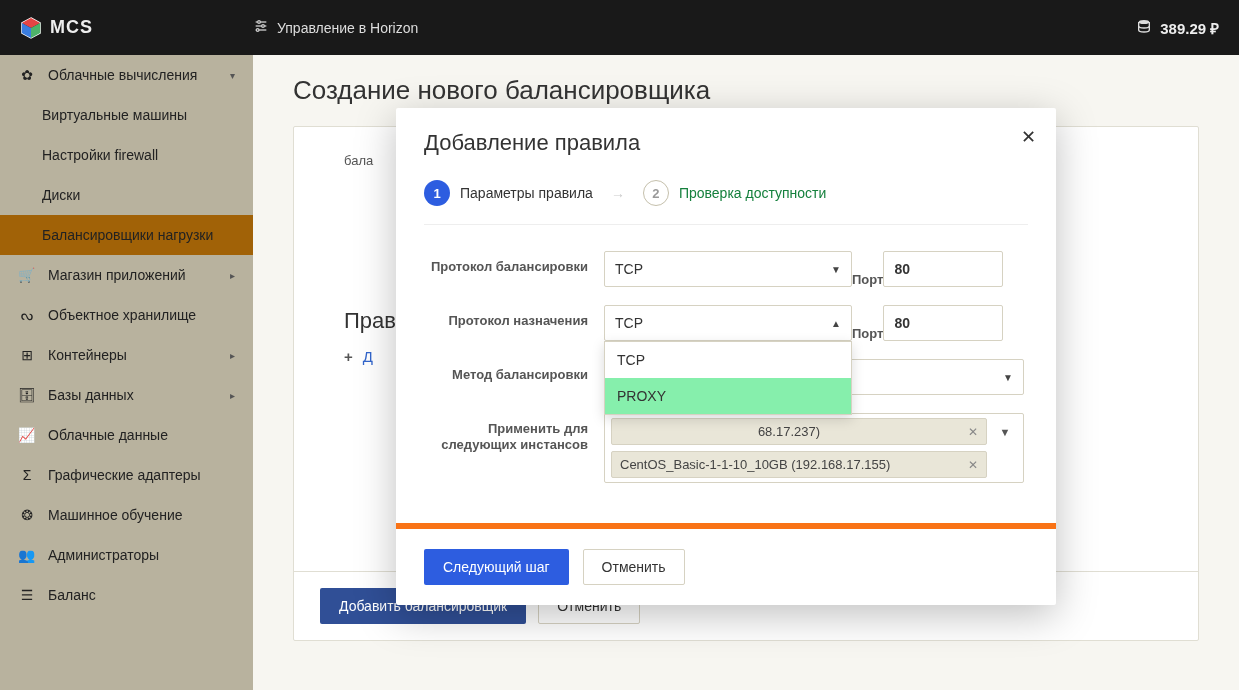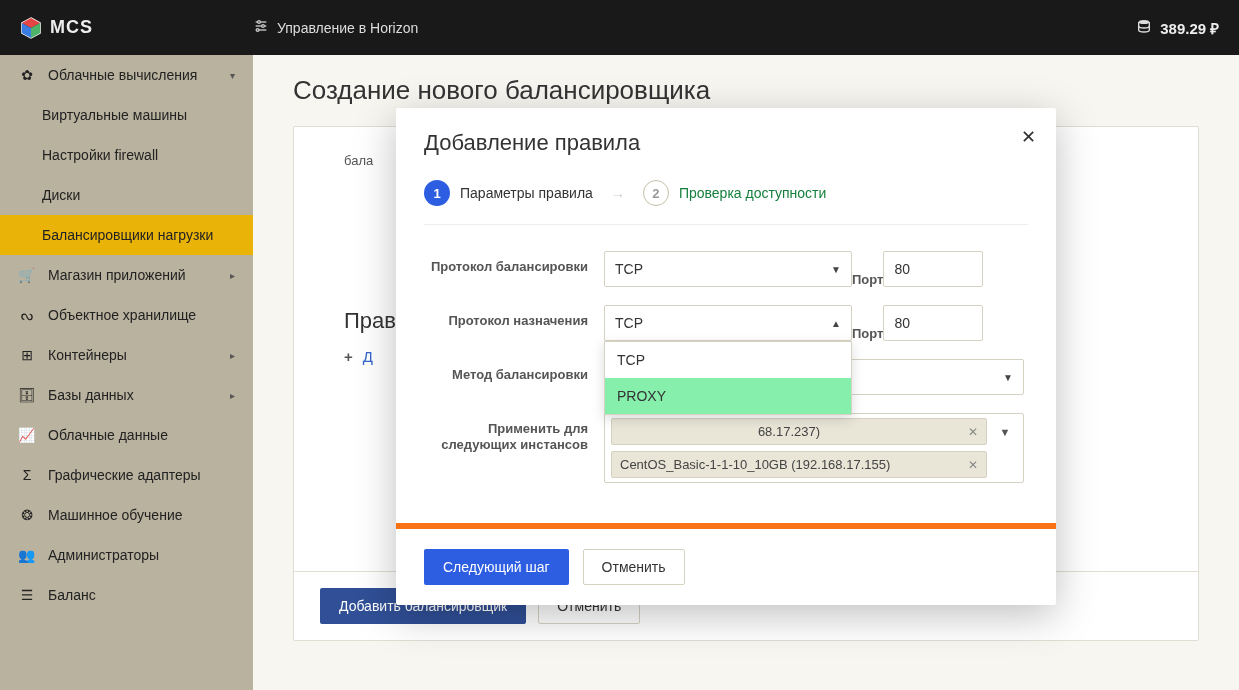--- a/index.html
+++ b/index.html
@@ -28,21 +28,21 @@
     .balance-top { margin-left: auto; display: flex; align-items: center; gap: 8px; font-weight: bold; font-size: 15px; }
 
     
     .wrap { display: flex; height: calc(690px - 55px); }
     .sidebar { width: 253px; background: #b8b29e; }
     .main { flex: 1; padding: 20px 40px; background: #f7f6f1; position: relative; }
 
     
     .nav-item { display: flex; align-items: center; gap: 12px; padding: 12px 18px; cursor: pointer; color: #222; }
     .nav-item.sub { padding-left: 42px; }
-    .nav-item.active { background: #eab308; }
+    .nav-item.active { background: #a16207; }
     .nav-item.expanded { background: #b8b29e; }
     .nav-icon { width: 18px; text-align: center; font-size: 14px; }
     .chevron { margin-left: auto; font-size: 10px; color: #555; }
 
     
     .page-title { font-size: 26px; color: #333; margin-bottom: 20px; }
     .section { background: #fff; border: 1px solid #e0ded3; border-radius: 2px; }
     .section-body { padding: 26px 50px; }
     .partial-label { font-size: 13px; color: #555; }
     .rules-title { font-size: 22px; margin-top: 30px; }
@@ -74,21 +74,21 @@
 
     .select, .input {
       border: 1px solid #d6d2c2; background: #fff; height: 36px; padding: 0 10px;
       display: flex; align-items: center; font-size: 14px; color: #333; border-radius: 2px;
     }
     .select { position: relative; cursor: pointer; justify-content: space-between; }
     .select .arrow { font-size: 10px; color: #444; }
     .select-proto { width: 248px; }
     .select-method { width: 420px; }
     .select-instances { width: 420px; flex-wrap: wrap; height: auto; padding: 4px 6px; flex-direction: column; align-items: stretch; gap: 6px; }
-    .input { width: 100px; }
+    .input { width: 120px; font-weight: bold; }
     .port-label { font-size: 13px; font-weight: bold; color: #555; padding-top: 8px; }
 
     .dropdown {
       position: absolute; top: 35px; left: -1px; width: calc(100% + 2px);
       background: #fff; border: 1px solid #d6d2c2; box-shadow: 0 4px 12px rgba(0,0,0,0.15);
       z-index: 5;
     }
     .dd-option { padding: 10px 12px; cursor: pointer; }
     .dd-option.highlight { background: #86efac; }
 

